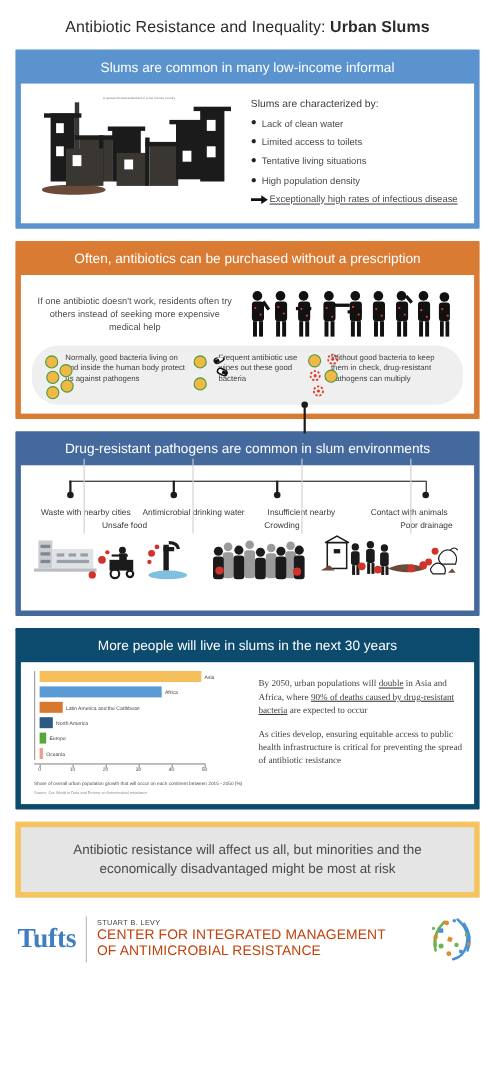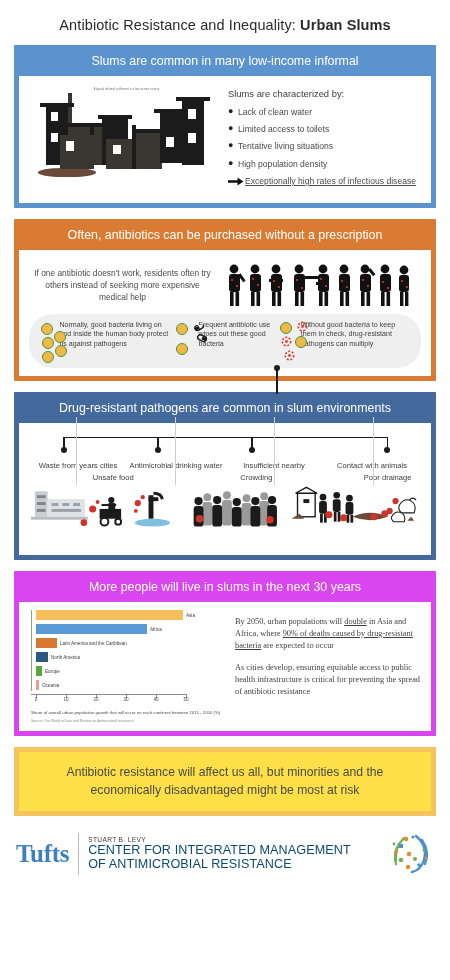--- a/index.html
+++ b/index.html
@@ -30,21 +30,21 @@
     color: #ffffff;
     font-size: 12.4px;
     padding: 4px 4px 7px 4px;
     line-height: 1.2;
   }
   .panel-body { background: #ffffff; padding: 8px 10px; }
 
   .p-blue    { background: #5b93ce; }
   .p-orange  { background: #d97b33; }
   .p-navy    { background: #44699d; }
-  .p-green   { background: #d946ef; }
+  .p-green   { background: #0c4a6e; }
 
   
   .s1-body { display: flex; align-items: flex-start; min-height: 118px; }
   .s1-art { width: 195px; position: relative; padding-top: 4px; }
   .s1-art .credit {
     font-size: 2.6px; color:#6a6a6a; text-align:center; letter-spacing:.1px;
     transform: scale(1,1); margin-bottom: 2px;
   }
   .s1-right { flex: 1; padding-left: 4px; padding-top: 4px; }
   .s1-right h3 { font-size: 9.4px; font-weight: normal; color:#3c3c3c; margin-bottom: 8px; }
@@ -116,35 +116,35 @@
   .tickmark { position:absolute; top:0; width:1px; height:3px; background:#8a8a8a; }
   .ticklabel { position:absolute; top:2.5px; font-size: 4.6px; color:#4a4a4a; transform: translateX(-50%); }
   .yaxis { position:absolute; left:4px; top:0; bottom:0; width:1px; background:#9a9a9a; }
   .cap { font-size: 4.3px; color:#4a4a4a; line-height:1.5; margin-top: 7px; margin-left:4px; }
   .src { font-size: 3.5px; color:#8d8d8d; margin-top: 3px; margin-left:4px; }
   .s4-text { flex:1; padding-left: 8px; padding-top: 6px; font-family: Liberation Serif, serif; }
   .s4-text p { font-size: 8.3px; color:#3f3f3f; line-height:1.45; margin-bottom: 10px; }
 
   
   .callout {
-    margin: 8px 14px 0 14px; border: 5px solid #f5c45e; background:#fde047;
+    margin: 8px 14px 0 14px; border: 5px solid #f5c45e; background:#e5e5e5;
     padding: 11px 14px; text-align:center;
   }
   .callout p { font-size: 12.2px; color:#4a4a4a; line-height:1.5; }
 
   
   .footer { display:flex; align-items:center; padding: 14px 16px 6px 16px; }
   .tufts-word {
     font-family: "Liberation Serif", serif; font-weight: bold; font-size: 25px;
     color:#3f7fc1; letter-spacing:-0.3px; line-height:1;
   }
   .divider-v { width:1px; background:#b9b9b9; height: 42px; margin: 0 9px; }
   .ctr-lines { line-height: 1.12; }
   .ctr-small { font-size: 6.6px; color:#3d3d3d; letter-spacing:.35px; }
-  .ctr-big { font-size: 12.6px; color:#0c4a6e; letter-spacing:.1px; }
+  .ctr-big { font-size: 12.6px; color:#c2410c; letter-spacing:.1px; }
   .logo-mark { margin-left:auto; width:48px; height:48px; position:relative; }
   .site { text-align:center; font-size: 7.2px; color:#4c4c4c; margin-top: 2px; padding-right: 56px; }
 </style>
 </head>
 <body>
 
 <div class="page">
 
   <div class="main-title">
     <span>Antibiotic Resistance and Inequality: </span><span class="bold">Urban Slums</span>
@@ -366,21 +366,21 @@
           </div>
         <div class="vstub" style="left:57%">
             <span class="nub"></span>
           </div>
         <div class="vstub" style="left:93%">
             <span class="nub"></span>
           </div>
       </div>
 
       <div class="s3-cols">
-        <div class="s3-col">Waste from years cities</div>
+        <div class="s3-col">Waste with nearby cities</div>
         <div class="s3-col">Antimicrobial drinking water</div>
         <div class="s3-col">Insufficient nearby</div>
         <div class="s3-col">Contact with animals</div>
       </div>
 
       <div class="s3-sub">
         <div class="s3-col" style="flex:0 0 14%"></div>
         <div class="s3-col" style="flex:0 0 15%">Unsafe food</div>
         <div class="s3-col" style="flex:0 0 20%"></div>
         <div class="s3-col" style="flex:0 0 18%">Crowding</div>

